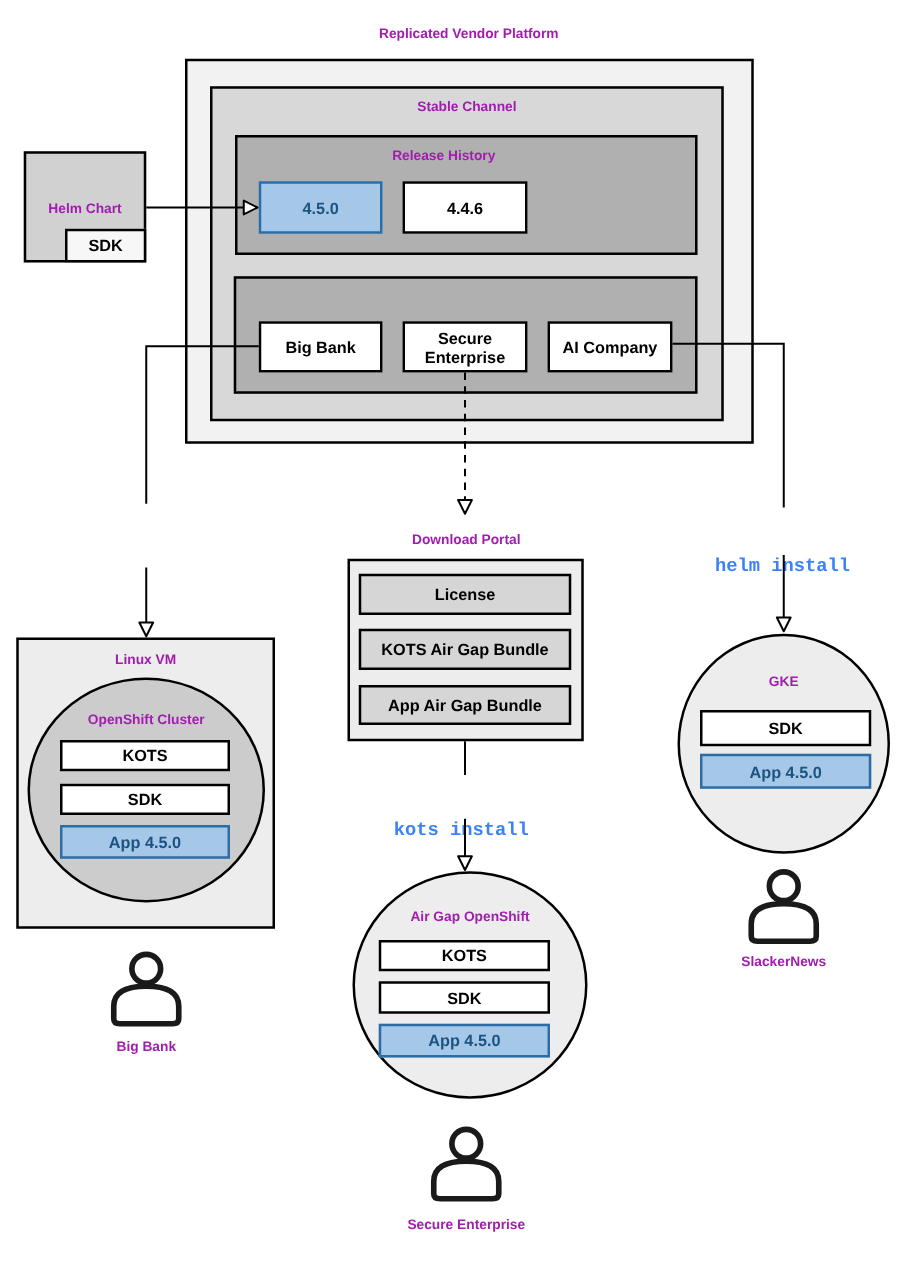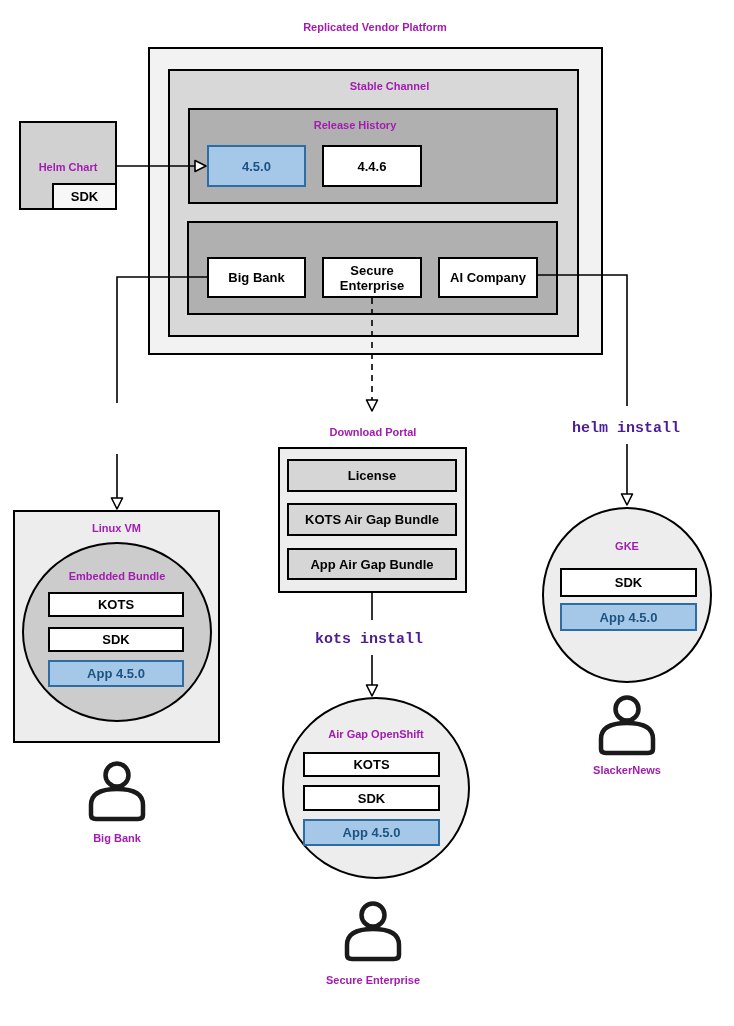--- a/index.html
+++ b/index.html
@@ -15,58 +15,58 @@
   .cell{
     position:absolute;box-sizing:border-box;border:2px solid #000;background:#fff;
     display:flex;align-items:center;justify-content:center;
     font-weight:bold;font-size:13px;color:#000;text-align:center;line-height:15px;
   }
   .blue{
     background:#A6C8E8;border-color:#2E6DA4;color:#1C5380;
   }
   .mono{
     position:absolute;font-family:"Liberation Mono", monospace;
-    font-weight:bold;font-size:15px;color:#4c1d95;text-align:center;
+    font-weight:bold;font-size:15px;color:#3b82f6;text-align:center;margin-top:25px;
   }
   .circle{
     position:absolute;box-sizing:border-box;border:2px solid #000;border-radius:50%;
   }
   #wires{position:absolute;left:0;top:0;pointer-events:none;}
 </style>
 </head>
 <body>
 
 <div id="canvas">
 
   <div class="lbl" style="left:225px;top:19px;width:300px;">Replicated Vendor Platform</div>
 
   <div class="box" style="left:148px;top:47px;width:455px;height:308px;background:#F2F2F2;"></div>
 
   <div class="box" style="left:168px;top:69px;width:411px;height:268px;background:#D8D8D8;"></div>
-  <div class="lbl" style="left:168px;top:78px;width:411px;padding-left:16px;">Stable Channel</div>
+  <div class="lbl" style="left:168px;top:78px;width:411px;">Stable Channel</div>
 
   <div class="box" style="left:188px;top:108px;width:370px;height:96px;background:#B0B0B0;"></div>
   <div class="lbl" style="left:188px;top:117px;width:334px;">Release History</div>
   <div class="cell blue" style="left:207px;top:145px;width:99px;height:42px;">4.5.0</div>
   <div class="cell" style="left:322px;top:145px;width:100px;height:42px;">4.4.6</div>
 
   <div class="box" style="left:187px;top:221px;width:371px;height:94px;background:#B0B0B0;"></div>
   <div class="cell" style="left:207px;top:257px;width:99px;height:41px;">Big Bank</div>
   <div class="cell" style="left:322px;top:257px;width:100px;height:41px;padding:0 8px;">Secure Enterprise</div>
   <div class="cell" style="left:438px;top:257px;width:100px;height:41px;">AI Company</div>
 
   <div class="box" style="left:19px;top:121px;width:98px;height:89px;background:#D1D1D1;"></div>
   <div class="lbl" style="left:19px;top:159px;width:98px;">Helm Chart</div>
   <div class="cell" style="left:52px;top:183px;width:65px;height:27px;background:#F7F7F7;">SDK</div>
 
 
   <div class="box" style="left:13px;top:510px;width:207px;height:233px;background:#EDEDED;"></div>
   <div class="lbl" style="left:13px;top:520px;width:207px;">Linux VM</div>
   <div class="circle" style="left:22px;top:542px;width:190px;height:180px;background:#CCCCCC;"></div>
-  <div class="lbl" style="left:22px;top:568px;width:190px;">Embedded Bundle</div>
+  <div class="lbl" style="left:22px;top:568px;width:190px;">OpenShift Cluster</div>
   <div class="cell" style="left:48px;top:592px;width:136px;height:25px;">KOTS</div>
   <div class="cell" style="left:48px;top:627px;width:136px;height:25px;">SDK</div>
   <div class="cell blue" style="left:48px;top:660px;width:136px;height:27px;">App 4.5.0</div>
   <div class="lbl" style="left:47px;top:830px;width:140px;">Big Bank</div>
 
   <div class="lbl" style="left:273px;top:424px;width:200px;">Download Portal</div>
   <div class="box" style="left:278px;top:447px;width:189px;height:146px;background:#EDEDED;"></div>
   <div class="cell" style="left:287px;top:459px;width:170px;height:33px;background:#D6D6D6;">License</div>
   <div class="cell" style="left:287px;top:548px;width:170px;height:32px;background:#D6D6D6;">App Air Gap Bundle</div>
   <div class="cell" style="left:287px;top:503px;width:170px;height:33px;background:#D6D6D6;">KOTS Air Gap Bundle</div>

